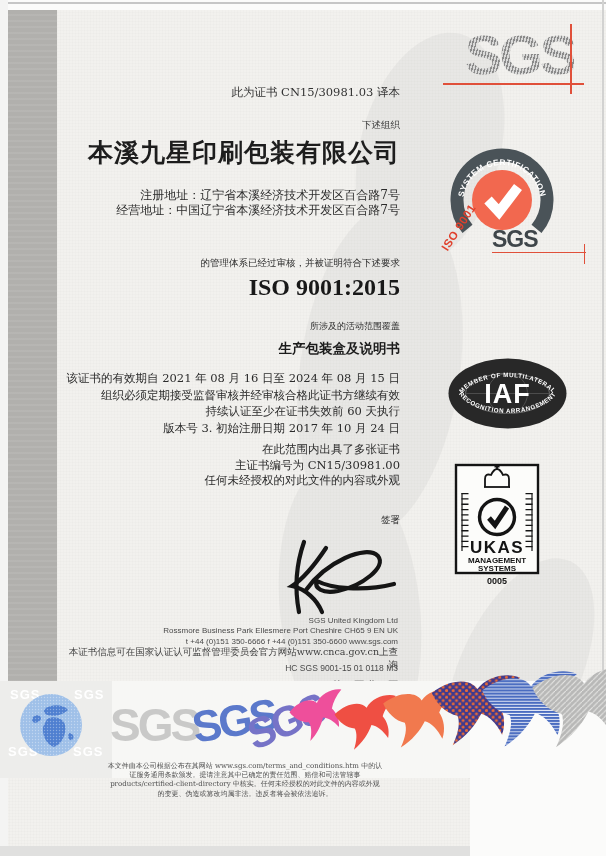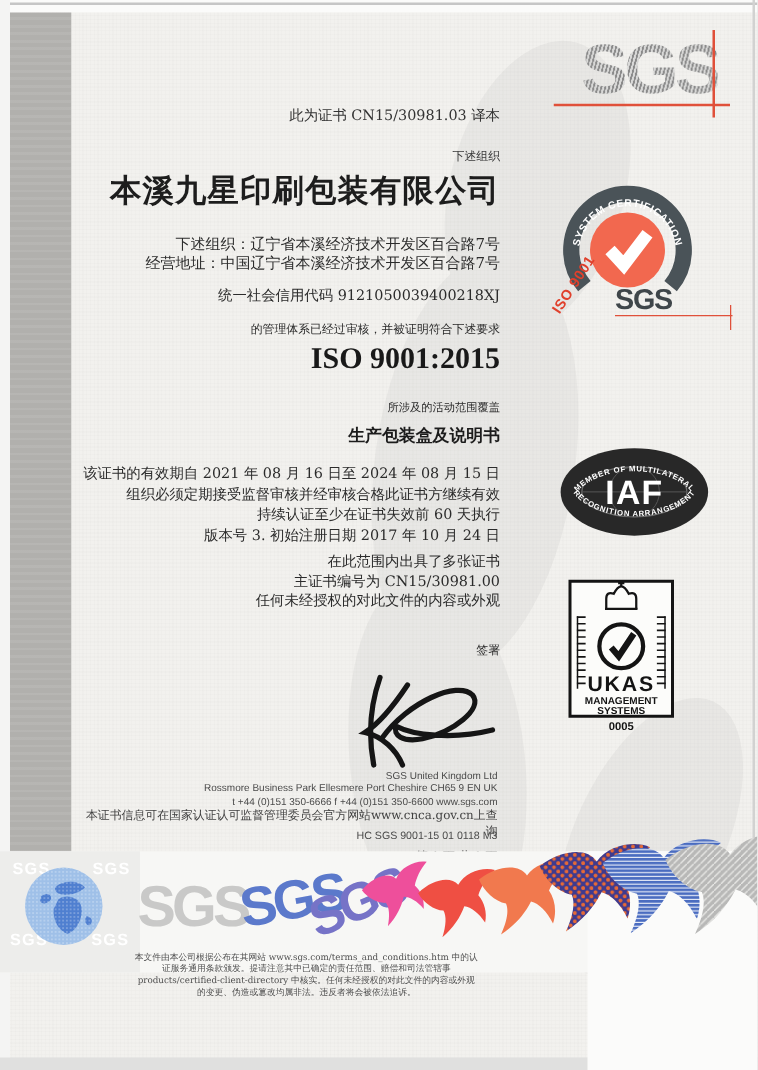--- a/index.html
+++ b/index.html
@@ -105,23 +105,22 @@
 
   <div class="abs" id="sgs-logo-top">
     <span class="sgs-stripe">SGS</span>
   </div>
   <div class="abs redline" id="logo-hline"></div>
   <div class="abs redline" id="logo-vline"></div>
 
   <div class="abs col cjk" id="cert-copy">此为证书 CN15/30981.03 译本</div>
   <div class="abs col cjk" id="org-intro">下述组织</div>
   <div class="abs col cjk" id="company-name">本溪九星印刷包装有限公司</div>
-  <div class="abs col cjk" id="addr1">下述组织：辽宁省本溪经济技术开发区百合路7号</div>
+  <div class="abs col cjk" id="addr1">注册地址：辽宁省本溪经济技术开发区百合路7号</div>
   <div class="abs col cjk" id="addr2">经营地址：中国辽宁省本溪经济技术开发区百合路7号</div>
-  <div class="abs col cjk" id="credit-code">统一社会信用代码 9121050039400218XJ</div>
   <div class="abs col cjk" id="audited">的管理体系已经过审核，并被证明符合下述要求</div>
   <div class="abs col" id="iso-heading">ISO 9001:2015</div>
   <div class="abs col cjk" id="scope-intro">所涉及的活动范围覆盖</div>
   <div class="abs col cjk" id="scope">生产包装盒及说明书</div>
 
   <div class="abs col cjk" id="validity">
     <div>该证书的有效期自 2021 年 08 月 16 日至 2024 年 08 月 15 日</div>
     <div>组织必须定期接受监督审核并经审核合格此证书方继续有效</div>
     <div>持续认证至少在证书失效前 60 天执行</div>
     <div>版本号 3. 初始注册日期 2017 年 10 月 24 日</div>

